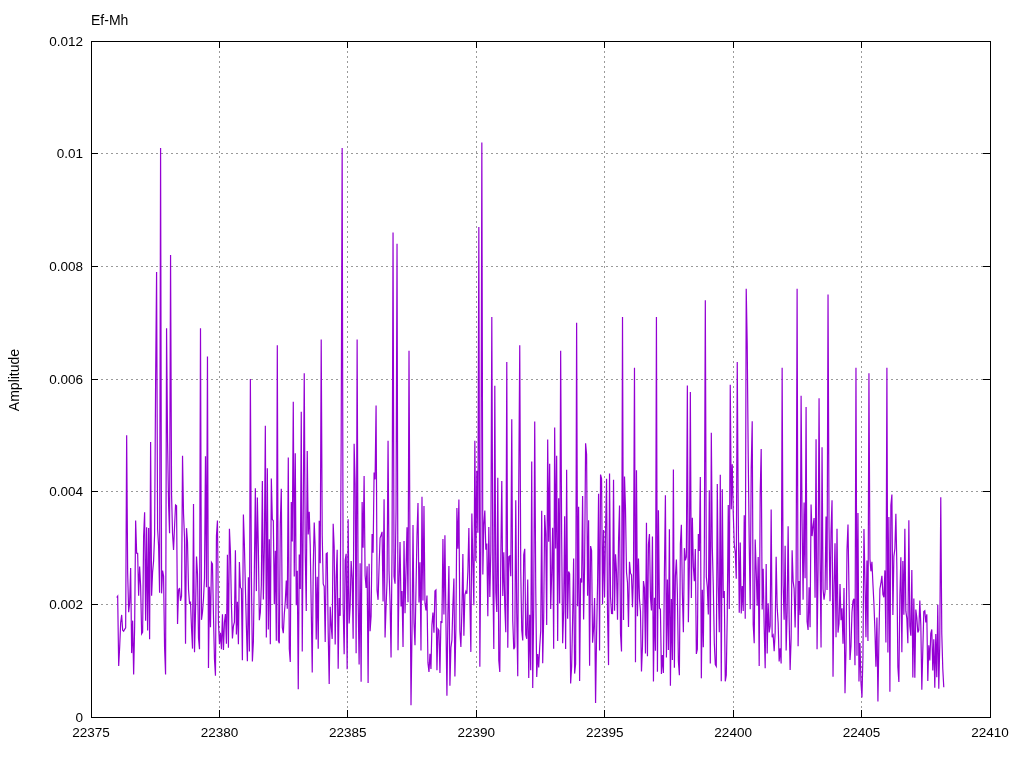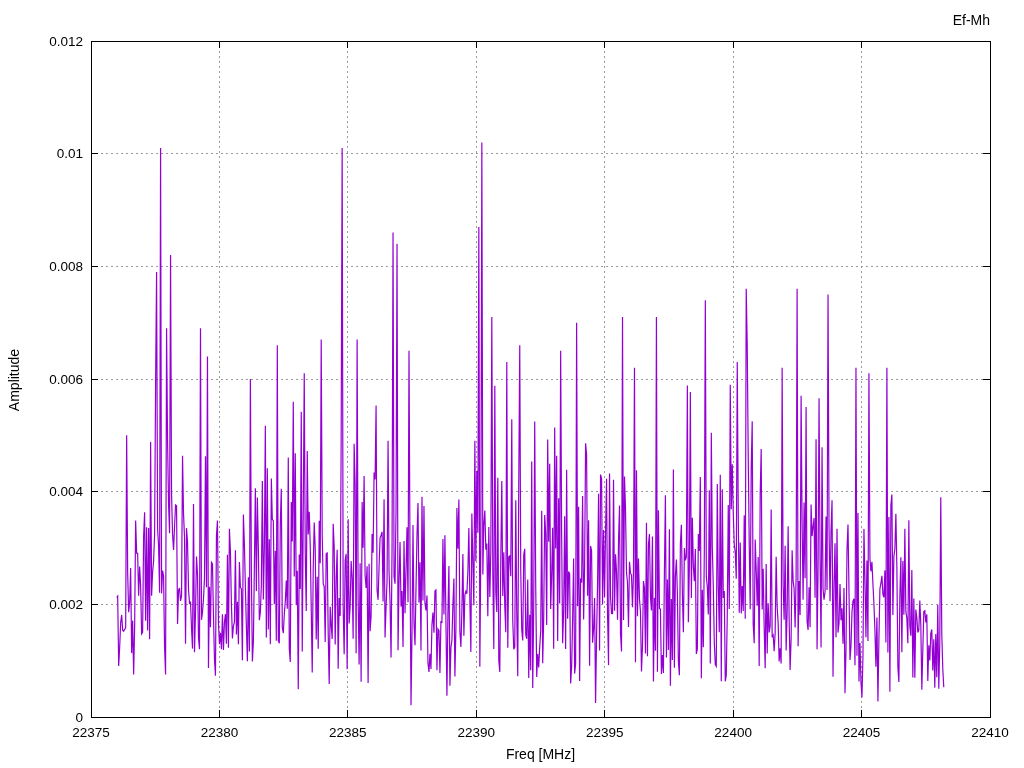--- a/index.html
+++ b/index.html
@@ -3,21 +3,21 @@
 <meta charset="utf-8">
 <style>
   html,body{margin:0;padding:0;background:#ffffff;}
   #screen{
     position:relative;width:1024px;height:768px;background:#ffffff;
     font-family:"Liberation Sans","DejaVu Sans",sans-serif;color:#000000;
     overflow:hidden;
   }
   #plot-svg{position:absolute;left:0;top:0;}
   .chart-title{
-    position:absolute;left:91px;top:12px;width:899px;text-align:right;
+    position:absolute;left:91px;top:12px;width:899px;text-align:left;
     font-size:14px;color:#000;
   }
   .x-label{
     position:absolute;left:91px;top:746px;width:899px;text-align:center;
     font-size:14px;color:#000;
   }
   .y-label{
     position:absolute;left:-66px;top:372px;width:160px;text-align:center;
     font-size:14px;color:#000;
     transform:rotate(-90deg);transform-origin:center center;
@@ -82,14 +82,13 @@
       <text x="83" y="608.8333333333334" text-anchor="end" font-size="13.5px" fill="#000">0.002</text>
       <text x="83" y="496.1666666666667" text-anchor="end" font-size="13.5px" fill="#000">0.004</text>
       <text x="83" y="383.5" text-anchor="end" font-size="13.5px" fill="#000">0.006</text>
       <text x="83" y="270.83333333333337" text-anchor="end" font-size="13.5px" fill="#000">0.008</text>
       <text x="83" y="158.16666666666663" text-anchor="end" font-size="13.5px" fill="#000">0.01</text>
       <text x="83" y="45.5" text-anchor="end" font-size="13.5px" fill="#000">0.012</text>
       <polyline points="116.69,597.49 117.68,596.08 118.68,665.89 119.68,646.82 120.68,622.59 121.67,614.93 122.67,630.23 123.67,631.26 124.67,629.31 125.66,627.83 126.66,435.33 127.66,572.55 128.66,612.31 129.66,602.50 130.65,568.02 131.65,653.11 132.65,620.64 133.65,674.41 134.64,626.80 135.64,520.43 136.64,553.30 137.64,553.35 138.63,595.73 139.63,566.59 140.63,586.29 141.63,633.91 142.63,632.18 143.62,536.10 144.62,512.22 145.62,620.81 146.62,527.16 147.61,630.46 148.61,528.07 149.61,639.19 150.61,441.92 151.60,595.83 152.60,571.83 153.60,560.89 154.60,534.46 155.60,382.98 156.59,271.97 157.59,528.71 158.59,546.05 159.59,592.85 160.58,148.03 161.58,593.37 162.58,570.63 163.58,575.94 164.57,647.51 165.57,674.54 166.57,328.30 167.57,442.22 168.57,504.25 169.56,533.13 170.56,255.07 171.56,494.22 172.56,533.89 173.55,549.86 174.55,526.54 175.55,504.99 176.55,505.87 177.54,623.91 178.54,590.25 179.54,587.93 180.54,600.87 181.54,596.18 182.53,455.86 183.53,513.76 184.53,537.96 185.53,643.72 186.52,528.16 187.52,542.62 188.52,589.59 189.52,603.17 190.51,602.33 191.51,628.07 192.51,648.60 193.51,504.08 194.51,652.16 195.50,612.59 196.50,556.46 197.50,574.05 198.50,638.07 199.49,649.31 200.49,328.30 201.49,619.87 202.49,612.09 203.48,598.99 204.48,578.32 205.48,456.26 206.48,587.18 207.47,356.47 208.47,668.11 209.47,586.76 210.47,627.25 211.47,562.26 212.46,563.92 213.46,615.67 214.46,658.93 215.46,675.80 216.45,535.84 217.45,520.59 218.45,622.90 219.45,644.27 220.44,632.85 221.44,649.25 222.44,614.16 223.44,650.05 224.44,622.23 225.43,613.99 226.43,643.81 227.43,554.70 228.43,647.76 229.42,528.71 230.42,551.77 231.42,604.62 232.42,638.54 233.41,626.10 234.41,622.26 235.41,550.16 236.41,634.59 237.41,601.66 238.40,644.28 239.40,562.07 240.40,587.53 241.40,588.66 242.39,660.22 243.39,514.55 244.39,544.60 245.39,587.64 246.38,626.54 247.38,661.19 248.38,577.28 249.38,651.55 250.38,379.00 251.37,571.94 252.37,661.56 253.37,642.06 254.37,568.18 255.36,488.24 256.36,591.12 257.36,497.63 258.36,548.82 259.35,620.19 260.35,612.35 261.35,584.81 262.35,480.96 263.35,599.57 264.34,548.42 265.34,425.65 266.34,637.53 267.34,468.35 268.33,629.46 269.33,539.32 270.33,644.31 271.33,478.46 272.32,519.43 273.32,520.67 274.32,604.27 275.32,550.86 276.32,640.68 277.31,345.20 278.31,640.75 279.31,643.28 280.31,523.59 281.30,488.74 282.30,627.55 283.30,633.16 284.30,614.27 285.29,601.37 286.29,580.49 287.29,608.67 288.29,457.54 289.29,648.68 290.28,661.98 291.28,502.09 292.28,541.44 293.28,401.72 294.27,576.47 295.27,453.21 296.27,605.15 297.27,570.76 298.26,689.14 299.26,554.49 300.26,589.05 301.26,411.83 302.25,651.46 303.25,512.63 304.25,373.37 305.25,552.87 306.25,611.02 307.24,450.99 308.24,534.44 309.24,511.88 310.24,545.43 311.23,608.11 312.23,672.50 313.23,567.87 314.23,522.57 315.22,548.34 316.22,639.57 317.22,576.80 318.22,648.63 319.22,520.80 320.21,563.27 321.21,339.57 322.21,535.06 323.21,583.96 324.20,586.40 325.20,642.11 326.20,553.80 327.20,553.01 328.19,632.39 329.19,683.95 330.19,606.77 331.19,625.81 332.19,638.89 333.18,523.84 334.18,547.20 335.18,644.59 336.18,577.70 337.17,549.76 338.17,668.81 339.17,598.07 340.17,615.86 341.16,441.49 342.16,148.03 343.16,606.43 344.16,654.26 345.16,560.28 346.15,553.77 347.15,669.24 348.15,519.15 349.15,623.48 350.14,605.93 351.14,560.97 352.14,578.06 353.14,638.74 354.13,443.77 355.13,484.37 356.13,653.37 357.13,339.57 358.13,598.59 359.12,664.56 360.12,563.27 361.12,681.79 362.12,501.98 363.11,547.73 364.11,476.05 365.11,575.59 366.11,587.87 367.10,566.21 368.10,683.11 369.10,563.80 370.10,631.12 371.10,616.03 372.09,533.92 373.09,552.84 374.09,472.45 375.09,479.43 376.08,405.47 377.08,590.45 378.08,599.82 379.08,566.68 380.07,538.02 381.07,535.23 382.07,531.82 383.07,601.39 384.07,499.29 385.06,637.52 386.06,606.73 387.06,580.92 388.06,440.69 389.05,570.93 390.05,601.99 391.05,657.61 392.05,548.36 393.04,232.53 394.04,576.48 395.04,583.67 396.04,510.30 397.03,243.80 398.03,650.26 399.03,581.81 400.03,541.94 401.03,606.42 402.02,590.98 403.02,646.96 404.02,540.96 405.02,613.29 406.01,570.13 407.01,527.34 408.01,602.33 409.01,350.83 410.00,554.56 411.00,705.28 412.00,631.87 413.00,524.92 414.00,622.82 414.99,645.26 415.99,588.83 416.99,535.11 417.99,502.98 418.98,602.42 419.98,562.28 420.98,650.55 421.98,496.87 422.97,600.48 423.97,506.00 424.97,603.15 425.97,610.35 426.97,595.62 427.96,662.92 428.96,672.01 429.96,653.75 430.96,669.08 431.95,624.66 432.95,612.50 433.95,632.82 434.95,591.12 435.94,590.08 436.94,670.33 437.94,628.93 438.94,630.53 439.94,673.07 440.93,620.89 441.93,623.08 442.93,538.92 443.93,614.60 444.92,535.16 445.92,619.95 446.92,695.73 447.92,614.37 448.91,565.92 449.91,685.77 450.91,647.57 451.91,640.09 452.91,604.70 453.90,578.40 454.90,676.37 455.90,628.16 456.90,508.11 457.89,548.78 458.89,499.47 459.89,630.93 460.89,646.94 461.88,611.31 462.88,554.12 463.88,635.68 464.88,594.91 465.88,591.36 466.87,593.78 467.87,571.49 468.87,527.92 469.87,600.83 470.86,651.88 471.86,513.45 472.86,563.54 473.86,605.32 474.85,440.77 475.85,561.28 476.85,470.79 477.85,532.71 478.84,226.90 479.84,666.79 480.84,547.49 481.84,142.40 482.84,574.51 483.83,524.49 484.83,510.43 485.83,549.68 486.83,543.57 487.82,616.34 488.82,527.07 489.82,596.94 490.82,551.35 491.81,317.03 492.81,572.51 493.81,649.00 494.81,385.73 495.81,592.30 496.80,611.97 497.80,477.66 498.80,660.39 499.80,671.98 500.79,558.93 501.79,481.02 502.79,596.06 503.79,552.22 504.78,606.29 505.78,632.15 506.78,362.10 507.78,647.66 508.78,556.77 509.77,555.91 510.77,576.25 511.77,419.25 512.77,621.04 513.76,649.16 514.76,647.07 515.76,500.33 516.76,613.74 517.75,676.24 518.75,485.36 519.75,345.20 520.75,570.85 521.75,629.95 522.74,640.39 523.74,554.89 524.74,548.82 525.74,634.71 526.73,638.85 527.73,579.39 528.73,677.94 529.73,614.78 530.72,670.36 531.72,461.48 532.72,687.89 533.72,606.71 534.72,421.50 535.71,584.93 536.71,676.97 537.71,653.92 538.71,667.37 539.70,646.87 540.70,631.10 541.70,510.64 542.70,663.22 543.69,617.53 544.69,514.99 545.69,533.66 546.69,625.07 547.69,439.62 548.68,541.79 549.68,463.66 550.68,609.06 551.68,573.74 552.67,527.78 553.67,648.68 554.67,427.58 555.67,548.46 556.66,455.64 557.66,640.94 558.66,498.36 559.66,603.47 560.66,350.83 561.65,536.35 562.65,643.23 563.65,610.97 564.65,516.27 565.64,649.10 566.64,469.68 567.64,618.86 568.64,571.44 569.63,573.83 570.63,683.46 571.63,666.68 572.63,619.28 573.62,558.62 574.62,673.61 575.62,664.09 576.62,322.67 577.62,606.28 578.61,506.79 579.61,681.06 580.61,578.34 581.61,582.51 582.60,495.90 583.60,619.45 584.60,566.30 585.60,443.36 586.59,454.53 587.59,595.83 588.59,520.16 589.59,665.86 590.59,546.03 591.58,550.45 592.58,642.69 593.58,628.72 594.58,598.05 595.57,702.89 596.57,635.48 597.57,584.01 598.57,493.85 599.56,650.47 600.56,474.58 601.56,478.66 602.56,603.88 603.56,529.90 604.55,596.98 605.55,531.46 606.55,478.71 607.55,613.90 608.54,665.12 609.54,473.41 610.54,597.02 611.54,613.37 612.53,613.54 613.53,479.64 614.53,610.81 615.53,554.36 616.53,571.98 617.52,619.85 618.52,541.52 619.52,505.49 620.52,633.65 621.51,651.53 622.51,317.03 623.51,619.92 624.51,476.47 625.50,509.26 626.50,572.33 627.50,582.74 628.50,626.89 629.50,561.76 630.49,573.19 631.49,574.94 632.49,607.29 633.49,571.65 634.48,367.73 635.48,662.14 636.48,470.14 637.48,616.16 638.47,558.49 639.47,598.79 640.47,611.47 641.47,671.56 642.47,646.57 643.46,581.08 644.46,587.98 645.46,653.54 646.46,522.69 647.45,656.29 648.45,544.53 649.45,534.10 650.45,596.93 651.44,610.45 652.44,536.56 653.44,681.40 654.44,597.71 655.44,650.69 656.43,317.03 657.43,671.77 658.43,510.20 659.43,608.18 660.42,609.33 661.42,673.93 662.42,655.09 663.42,672.92 664.41,572.83 665.41,495.19 666.41,657.47 667.41,579.61 668.40,649.98 669.40,529.26 670.40,685.67 671.40,599.09 672.40,659.97 673.39,469.54 674.39,667.65 675.39,576.10 676.39,559.46 677.38,593.54 678.38,661.17 679.38,675.33 680.38,544.04 681.37,524.73 682.37,593.33 683.37,632.14 684.37,548.17 685.37,560.39 686.36,556.97 687.36,385.62 688.36,622.31 689.36,566.99 690.35,392.06 691.35,598.09 692.35,517.87 693.35,566.56 694.34,581.21 695.34,549.11 696.34,653.98 697.34,649.26 698.34,534.05 699.33,550.97 700.33,477.11 701.33,678.37 702.33,589.80 703.32,647.22 704.32,551.40 705.32,300.13 706.32,576.62 707.31,586.82 708.31,614.51 709.31,490.31 710.31,663.41 711.31,432.83 712.30,546.89 713.30,586.70 714.30,642.67 715.30,664.62 716.29,666.27 717.29,484.04 718.29,585.76 719.29,632.13 720.28,474.65 721.28,681.23 722.28,489.15 723.28,597.90 724.28,591.00 725.27,681.34 726.27,675.28 727.27,614.43 728.27,504.93 729.26,609.00 730.26,384.63 731.26,509.19 732.26,464.33 733.25,512.85 734.25,544.28 735.25,552.52 736.25,578.76 737.25,362.10 738.24,513.34 739.24,612.77 740.24,542.46 741.24,613.54 742.23,585.96 743.23,610.93 744.23,515.17 745.23,618.84 746.22,288.87 747.22,344.74 748.22,456.26 749.22,542.45 750.22,609.20 751.21,468.00 752.21,421.21 753.21,624.79 754.21,643.22 755.20,539.51 756.20,570.84 757.20,605.83 758.20,556.95 759.19,665.91 760.19,493.44 761.19,449.06 762.19,609.51 763.18,568.71 764.18,627.69 765.18,668.28 766.18,564.13 767.18,653.52 768.17,603.21 769.17,632.50 770.17,625.88 771.17,509.58 772.16,637.17 773.16,635.28 774.16,651.25 775.16,632.60 776.15,556.75 777.15,606.90 778.15,622.96 779.15,661.37 780.15,648.20 781.14,663.53 782.14,367.73 783.14,585.24 784.14,619.66 785.13,545.84 786.13,650.42 787.13,612.37 788.13,526.21 789.12,618.22 790.12,669.99 791.12,638.21 792.12,550.15 793.12,581.08 794.11,588.59 795.11,627.48 796.11,577.27 797.11,288.87 798.10,646.24 799.10,581.07 800.10,615.04 801.10,395.66 802.09,521.08 803.09,599.63 804.09,502.56 805.09,578.36 806.09,406.96 807.08,621.40 808.08,629.96 809.08,587.32 810.08,627.28 811.07,504.58 812.07,536.09 813.07,526.51 814.07,517.95 815.06,597.83 816.06,439.36 817.06,649.14 818.06,569.28 819.06,398.37 820.05,557.89 821.05,647.50 822.05,447.14 823.05,589.33 824.04,599.69 825.04,591.76 826.04,516.47 827.04,590.02 828.03,294.50 829.03,526.65 830.03,601.32 831.03,530.99 832.03,500.19 833.02,676.79 834.02,585.35 835.02,543.25 836.02,637.16 837.01,528.88 838.01,632.60 839.01,623.47 840.01,583.94 841.00,620.20 842.00,608.22 843.00,643.84 844.00,587.97 845.00,693.21 845.99,649.49 846.99,550.06 847.99,524.44 848.99,591.03 849.98,660.00 850.98,646.30 851.98,611.92 852.98,600.93 853.97,598.84 854.97,665.24 855.97,367.73 856.97,655.63 857.96,513.04 858.96,681.40 859.96,642.90 860.96,682.33 861.96,697.55 862.95,656.34 863.95,528.91 864.95,580.01 865.95,637.22 866.94,560.46 867.94,640.90 868.94,373.37 869.94,559.06 870.93,571.32 871.93,561.85 872.93,583.91 873.93,604.02 874.93,630.62 875.92,666.70 876.92,617.41 877.92,701.61 878.92,638.38 879.91,589.02 880.91,583.21 881.91,575.82 882.91,594.39 883.90,597.32 884.90,570.39 885.90,642.57 886.90,367.73 887.90,652.46 888.89,517.04 889.89,691.69 890.89,505.22 891.89,494.53 892.88,614.94 893.88,556.63 894.88,548.82 895.88,513.72 896.87,566.98 897.87,666.95 898.87,681.97 899.87,595.49 900.87,557.23 901.86,652.31 902.86,561.01 903.86,614.81 904.86,528.87 905.85,611.16 906.85,618.30 907.85,643.28 908.85,520.19 909.84,626.24 910.84,635.77 911.84,570.02 912.84,677.49 913.84,598.41 914.83,677.71 915.83,609.55 916.83,617.72 917.83,632.53 918.82,630.01 919.82,600.64 920.82,625.19 921.82,689.66 922.81,650.10 923.81,611.47 924.81,610.69 925.81,622.37 926.81,614.35 927.80,680.91 928.80,645.37 929.80,660.46 930.80,633.31 931.79,629.48 932.79,670.52 933.79,639.33 934.79,687.74 935.78,634.13 936.78,677.22 937.78,604.71 938.78,688.81 939.77,644.38 940.77,497.30 941.77,633.07 942.77,668.43 943.77,687.18" fill="none" stroke="#9400d3" stroke-width="1.2"></polyline>
     </svg>
   <div class="chart-title">Ef-Mh</div>
   <div class="y-label">Amplitude</div>
-  <div class="x-label">Freq [MHz]</div>
 </div>
 
 </body></html>

